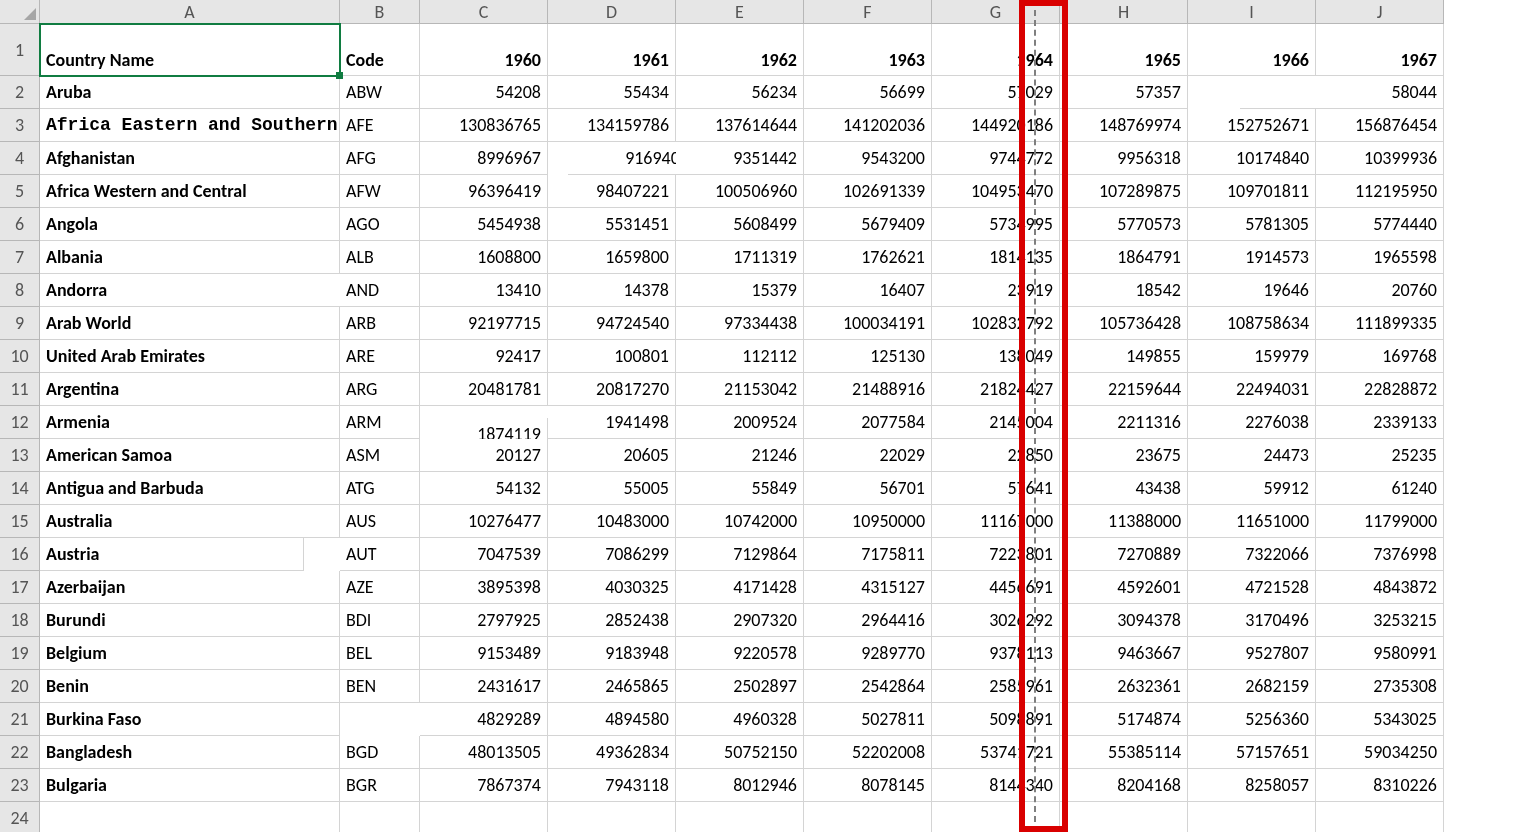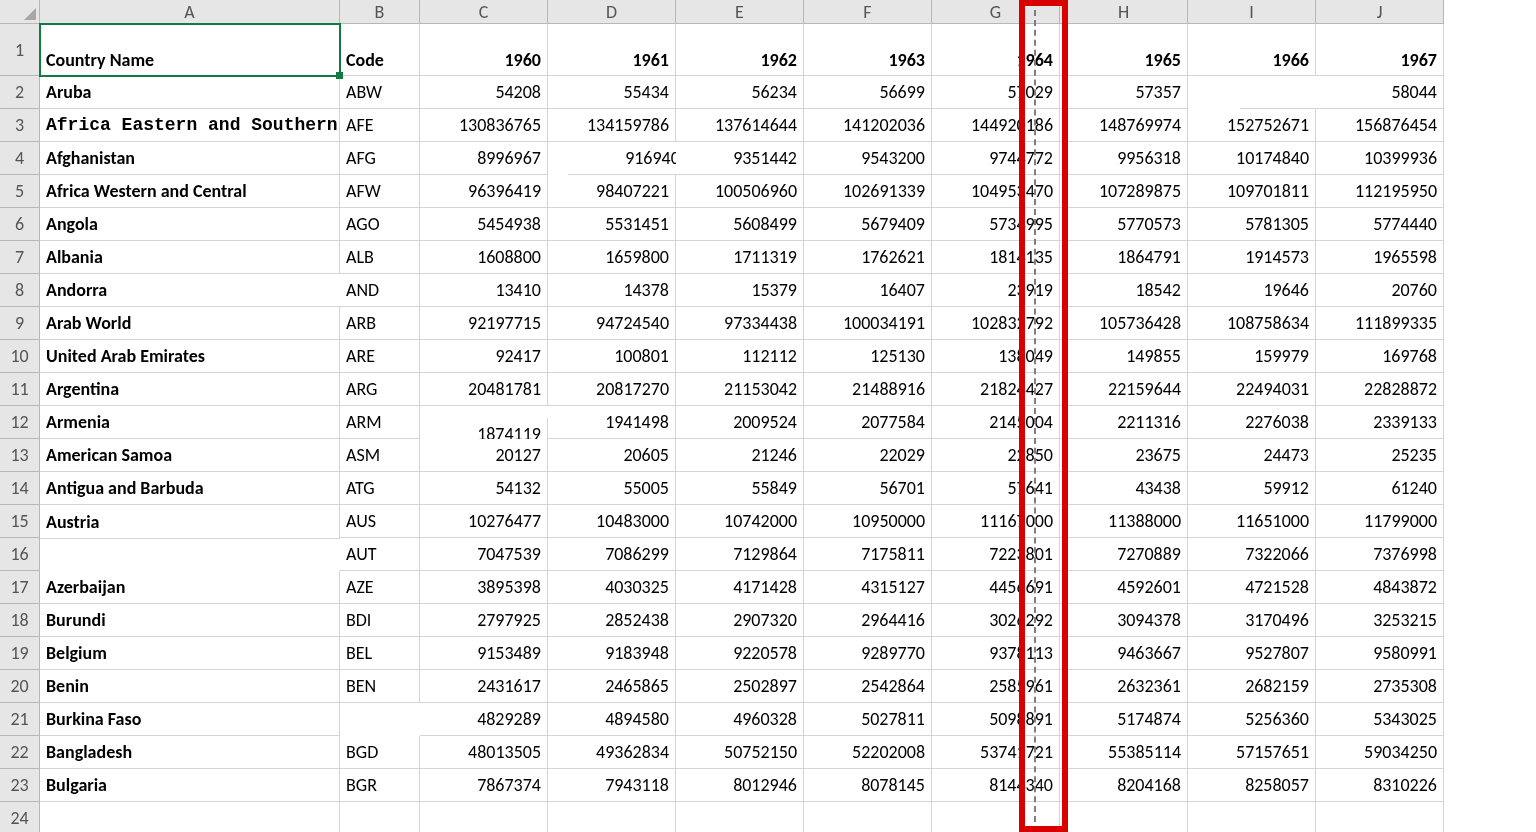--- a/index.html
+++ b/index.html
@@ -294,21 +294,21 @@
     <div class="cell code" style="left: 340px; top: 505px; width: 80px; height: 33px;">AUS</div>
     <div class="cell num" style="left: 420px; top: 505px; width: 128px; height: 33px;">10276477</div>
     <div class="cell num" style="left: 548px; top: 505px; width: 128px; height: 33px;">10483000</div>
     <div class="cell num" style="left: 676px; top: 505px; width: 128px; height: 33px;">10742000</div>
     <div class="cell num" style="left: 804px; top: 505px; width: 128px; height: 33px;">10950000</div>
     <div class="cell num" style="left: 932px; top: 505px; width: 128px; height: 33px;">11167000</div>
     <div class="cell num" style="left: 1060px; top: 505px; width: 128px; height: 33px;">11388000</div>
     <div class="cell num" style="left: 1188px; top: 505px; width: 128px; height: 33px;">11651000</div>
     <div class="cell num" style="left: 1316px; top: 505px; width: 128px; height: 33px;">11799000</div>
     <div class="rowhdr" style="top: 538px; width: 40px; height: 33px;">16</div>
-    <div class="cell text bold" style="left: 40px; top: 506px; width: 300px; height: 33px;">Austria</div>
+    <div class="cell text bold" style="left: 40px; top: 538px; width: 264px; height: 33px;">Austria</div>
     <div class="cell code" style="left: 340px; top: 538px; width: 80px; height: 33px;">AUT</div>
     <div class="cell num" style="left: 420px; top: 538px; width: 128px; height: 33px;">7047539</div>
     <div class="cell num" style="left: 548px; top: 538px; width: 128px; height: 33px;">7086299</div>
     <div class="cell num" style="left: 676px; top: 538px; width: 128px; height: 33px;">7129864</div>
     <div class="cell num" style="left: 804px; top: 538px; width: 128px; height: 33px;">7175811</div>
     <div class="cell num" style="left: 932px; top: 538px; width: 128px; height: 33px;">7223801</div>
     <div class="cell num" style="left: 1060px; top: 538px; width: 128px; height: 33px;">7270889</div>
     <div class="cell num" style="left: 1188px; top: 538px; width: 128px; height: 33px;">7322066</div>
     <div class="cell num" style="left: 1316px; top: 538px; width: 128px; height: 33px;">7376998</div>
     <div class="rowhdr" style="top: 571px; width: 40px; height: 33px;">17</div>

